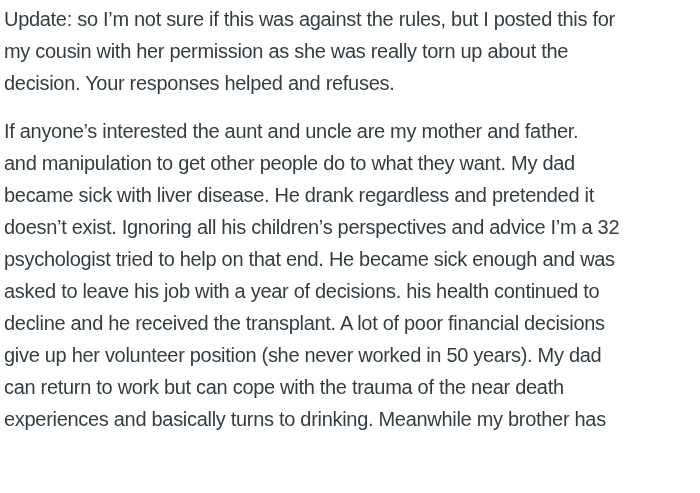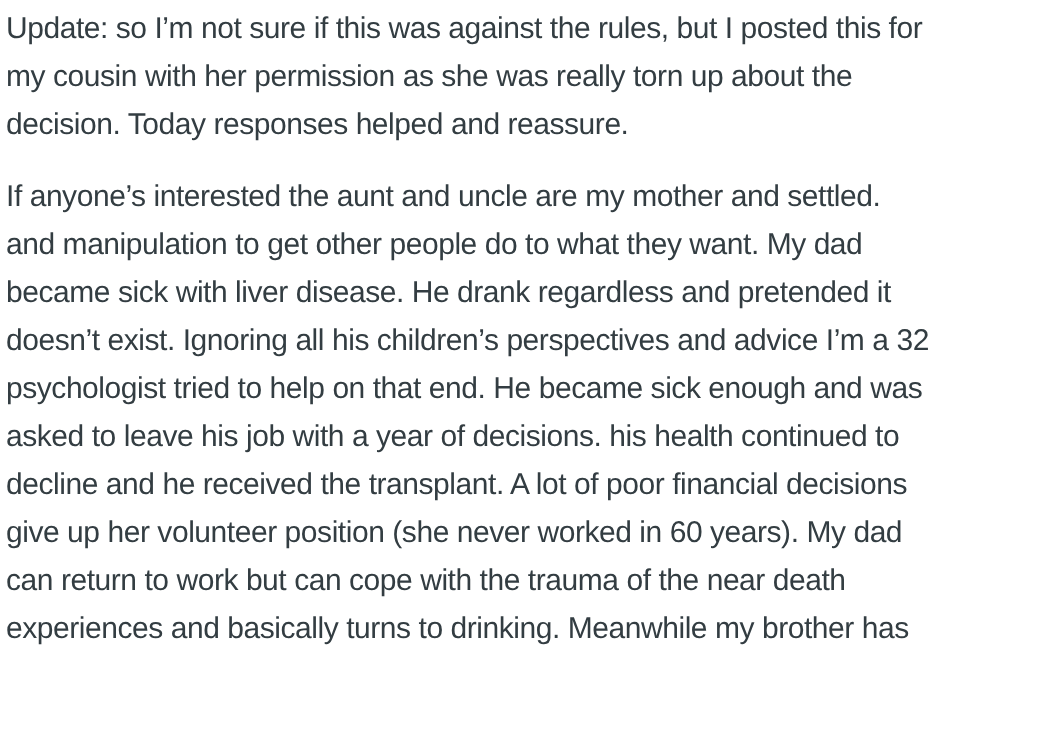--- a/index.html
+++ b/index.html
@@ -27,27 +27,27 @@
     white-space: nowrap;
   }
 </style>
 </head>
 <body>
 
 <div class="post-body" style="color: rgb(51, 61, 66);">
     <div class="paragraph">
       <div class="text-line">Update: so I’m not sure if this was against the rules, but I posted this for</div>
       <div class="text-line">my cousin with her permission as she was really torn up about the</div>
-      <div class="text-line">decision. Today responses helped and reassure.</div>
+      <div class="text-line">decision. Your responses helped and refuses.</div>
     </div>
     <div class="paragraph">
-      <div class="text-line">If anyone’s interested the aunt and uncle are my mother and settled.</div>
+      <div class="text-line">If anyone’s interested the aunt and uncle are my mother and father.</div>
       <div class="text-line">and manipulation to get other people do to what they want. My dad</div>
       <div class="text-line">became sick with liver disease. He drank regardless and pretended it</div>
       <div class="text-line">doesn’t exist. Ignoring all his children’s perspectives and advice I’m a 32</div>
       <div class="text-line">psychologist tried to help on that end. He became sick enough and was</div>
       <div class="text-line">asked to leave his job with a year of decisions. his health continued to</div>
       <div class="text-line">decline and he received the transplant. A lot of poor financial decisions</div>
-      <div class="text-line">give up her volunteer position (she never worked in 60 years). My dad</div>
+      <div class="text-line">give up her volunteer position (she never worked in 50 years). My dad</div>
       <div class="text-line">can return to work but can cope with the trauma of the near death</div>
       <div class="text-line">experiences and basically turns to drinking. Meanwhile my brother has</div>
     </div>
   </div>
 
 </body></html>

